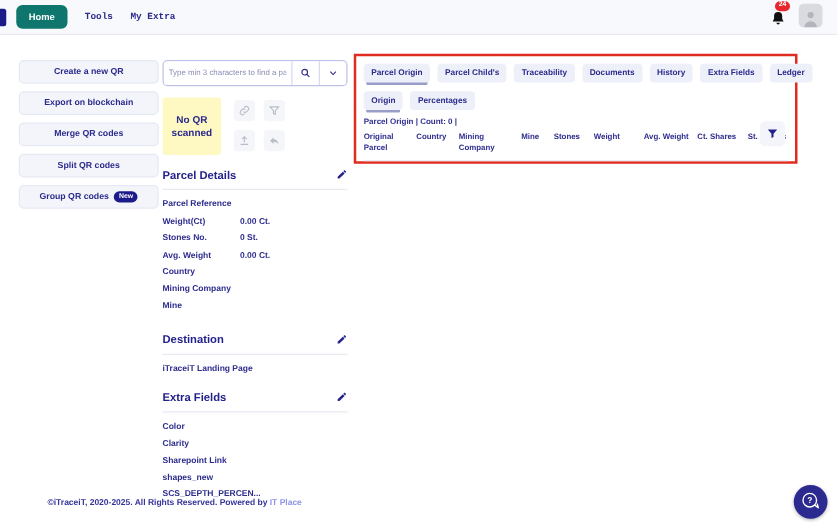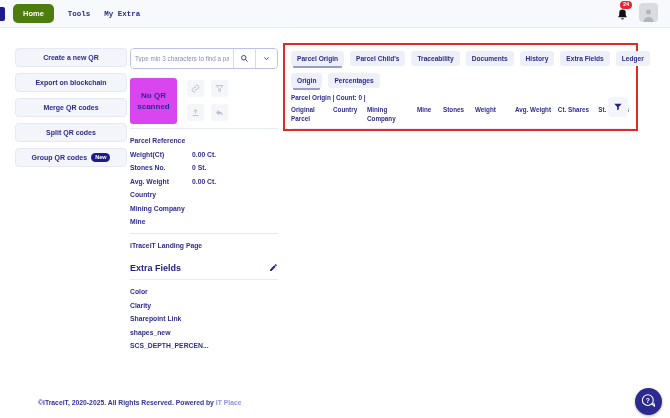--- a/index.html
+++ b/index.html
@@ -6,21 +6,21 @@
   html,body { width:670px; height:418px; overflow:hidden; background:#fff;
     font-family:"Liberation Sans", sans-serif; color:#2b2a8c; }
   .screen { position:relative; width:670px; height:418px; background:#fff; }
 
   
   .header { position:absolute; top:0; left:0; right:0; height:28px;
     background:#f8f9fc; border-bottom:1px solid #e9ebf3; }
   .logo-sliver { position:absolute; left:0; top:7px; width:5px; height:14px;
     background:#1d1b8a; border-radius:0 2px 2px 0; }
   .nav { position:absolute; left:13px; top:4px; display:flex; align-items:center; gap:14px; }
-  .nav-pill { background:#4d7c0f; color:#fff; font-size:7.5px; font-weight:bold;
+  .nav-pill { background:#0f766e; color:#fff; font-size:7.5px; font-weight:bold;
     padding:5px 10px; border-radius:5px; border:none; cursor:pointer;
     font-family:"Liberation Sans", sans-serif; }
   .nav-link { color:#2b2a8c; font-size:7.5px; font-weight:bold; background:none; border:none;
     cursor:pointer; font-family:Liberation Mono, monospace; }
   .header-right { position:absolute; right:12px; top:2px; display:flex; align-items:center; gap:8px; }
   .bell-wrap { position:relative; width:16px; height:20px; cursor:pointer; }
   .bell-wrap svg { position:absolute; bottom:0; left:1px; color:#111; }
   .badge { position:absolute; top:-1px; left:5px; background:#e8262d; color:#fff;
     font-size:5.5px; font-weight:bold; border-radius:6px; padding:1px 3px; line-height:1; }
   .avatar { width:19px; height:19px; border-radius:4px; background:#d9dbe0;
@@ -41,21 +41,21 @@
   .mid-col { position:absolute; left:130px; top:48px; width:148px; }
   .search-bar { display:flex; height:21px; border:1px solid #bcc1ea; border-radius:4px;
     overflow:hidden; background:#fff; }
   .search-input { flex:1; min-width:0; border:none; outline:none; font-size:6.3px;
     padding:0 4px; color:#2b2a8c; font-family:"Liberation Sans", sans-serif; }
   .search-input::placeholder { color:#8a8db4; }
   .sb-btn { width:22px; border:none; border-left:1px solid #d7daf1; background:#fff;
     display:flex; align-items:center; justify-content:center; cursor:pointer; color:#2b2a8c; }
 
   .scan-row { display:flex; margin-top:9px; gap:10px; }
-  .noqr-card { width:47px; height:46px; background:#d946ef; border-radius:3px;
+  .noqr-card { width:47px; height:46px; background:#fef9c3; border-radius:3px;
     display:flex; align-items:center; justify-content:center; text-align:center;
     font-size:8px; font-weight:bold; color:#2b2a8c; line-height:1.4; }
   .icon-grid { display:grid; grid-template-columns:17px 17px; grid-template-rows:17px 17px;
     gap:7px; margin-top:2px; }
   .mini-btn { background:#f5f6fa; border:none; border-radius:3px; cursor:pointer;
     display:flex; align-items:center; justify-content:center; color:#b9bdcb; }
 
   .section-title-row { display:flex; align-items:center; justify-content:space-between; }
   .section-title { font-size:9px; font-weight:bold; color:#23218a; }
   .pencil-btn { background:none; border:none; cursor:pointer; color:#23218a; padding:0; }
@@ -172,20 +172,28 @@
           </svg>
         </button>
         <button class="mini-btn">
           <svg width="9" height="9" viewBox="0 0 24 24" fill="currentColor">
             <path d="M10 9V5l-7 7 7 7v-4c5 0 9 1 11 5-1-7-5-11-11-11z"></path>
           </svg>
         </button>
       </div>
     </div>
 
+    <div class="section-title-row mt8">
+      <span class="section-title">Parcel Details</span>
+      <button class="pencil-btn">
+        <svg width="9" height="9" viewBox="0 0 24 24" fill="currentColor">
+          <path d="M3 17.25V21h3.75L17.8 9.94l-3.75-3.75L3 17.25zM20.7 7.04a1 1 0 0 0 0-1.41l-2.34-2.34a1 1 0 0 0-1.41 0l-1.83 1.83 3.75 3.75 1.83-1.83z"></path>
+        </svg>
+      </button>
+    </div>
     <div class="divider"></div>
     <div>
       <div class="field-row">
         <span class="field-label">Parcel Reference</span>
         <span class="field-value"></span>
       </div>
       <div class="field-row">
         <span class="field-label">Weight(Ct)</span>
         <span class="field-value">0.00 Ct.</span>
       </div>
@@ -204,20 +212,28 @@
       <div class="field-row">
         <span class="field-label">Mining Company</span>
         <span class="field-value"></span>
       </div>
       <div class="field-row">
         <span class="field-label">Mine</span>
         <span class="field-value"></span>
       </div>
     </div>
 
+    <div class="section-title-row mt12">
+      <span class="section-title">Destination</span>
+      <button class="pencil-btn">
+        <svg width="9" height="9" viewBox="0 0 24 24" fill="currentColor">
+          <path d="M3 17.25V21h3.75L17.8 9.94l-3.75-3.75L3 17.25zM20.7 7.04a1 1 0 0 0 0-1.41l-2.34-2.34a1 1 0 0 0-1.41 0l-1.83 1.83 3.75 3.75 1.83-1.83z"></path>
+        </svg>
+      </button>
+    </div>
     <div class="divider"></div>
     <div class="field-row">
       <span class="field-label" style="width:auto">iTraceiT Landing Page</span>
     </div>
 
     <div class="section-title-row mt8">
       <span class="section-title">Extra Fields</span>
       <button class="pencil-btn">
         <svg width="9" height="9" viewBox="0 0 24 24" fill="currentColor">
           <path d="M3 17.25V21h3.75L17.8 9.94l-3.75-3.75L3 17.25zM20.7 7.04a1 1 0 0 0 0-1.41l-2.34-2.34a1 1 0 0 0-1.41 0l-1.83 1.83 3.75 3.75 1.83-1.83z"></path>

